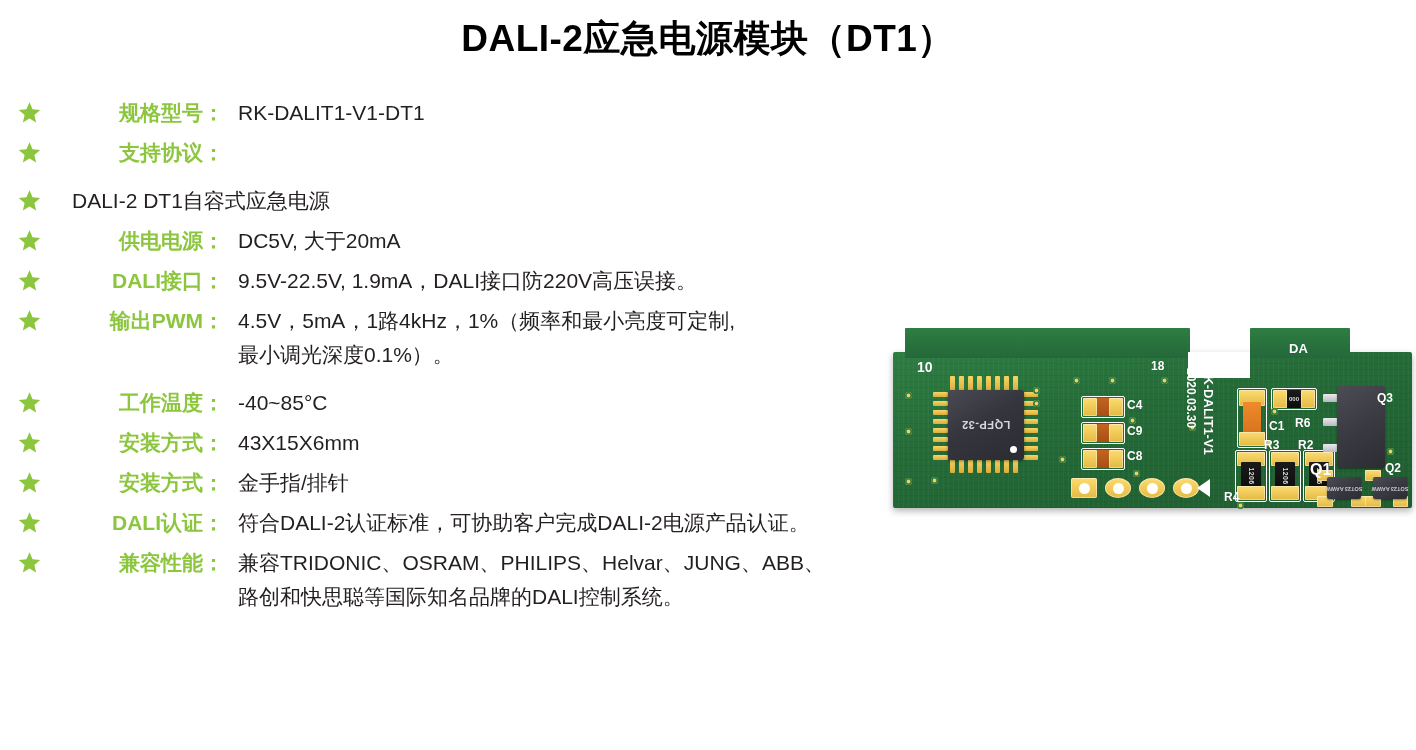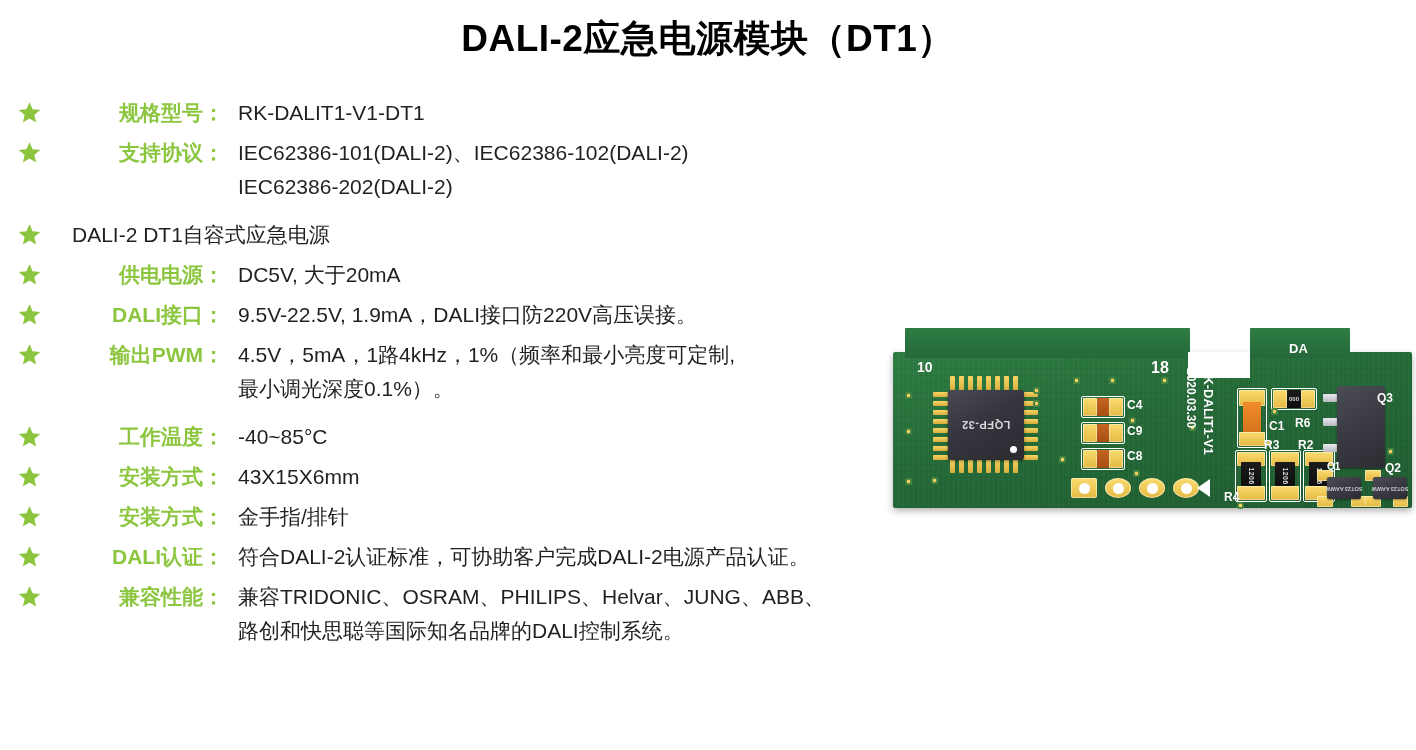--- a/index.html
+++ b/index.html
@@ -356,24 +356,20 @@
     </div>
   </div>
 
   <div class="spec-row gap-after">
     <div class="star-cell">
       <svg class="star-icon" viewBox="0 0 24 24">
           <polygon fill="#8cc63f" points="12,1.2 15.2,8.6 23.2,9.3 17.1,14.6 18.9,22.4 12,18.2 5.1,22.4 6.9,14.6 0.8,9.3 8.8,8.6"></polygon>
         </svg>
     </div>
     <div class="label-cell">支持协议：</div>
-    <div class="value-cell">
-      <div class="value-line">IEC62386-101(DALI-2)、IEC62386-102(DALI-2)</div>
-      <div class="value-line">IEC62386-202(DALI-2)</div>
-    </div>
   </div>
 
   <div class="spec-row">
     <div class="star-cell">
       <svg class="star-icon" viewBox="0 0 24 24">
           <polygon fill="#8cc63f" points="12,1.2 15.2,8.6 23.2,9.3 17.1,14.6 18.9,22.4 12,18.2 5.1,22.4 6.9,14.6 0.8,9.3 8.8,8.6"></polygon>
         </svg>
     </div>
     <div class="value-cell">
       <div class="value-line">DALI-2 DT1自容式应急电源</div>
@@ -501,21 +497,21 @@
   <div class="pad-hole-rect" style="left:420px;">
       <i></i>
     </div>
   <div class="silk" style="left:396px; top:14px; font-size:13px;">DA</div>
 
   <div class="pcb-board">
 
     <div class="pcb-notch"></div>
 
     <div class="silk" style="left:24px; top:8px; font-size:14px;">10</div>
-    <div class="silk" style="left:258px; top:8px; font-size:16px;">18</div>
+    <div class="silk" style="left:258px; top:8px; font-size:12px;">18</div>
 
     <div class="silk silk-rot" style="left:322px; top:14px; font-size:13px;">RK-DALIT1-V1</div>
     <div class="silk silk-rot" style="left:304px; top:16px; font-size:12px;">2020.03.30</div>
 
     <div class="chip-pins" style="left:57px; top:24px; width:72px; height:16px;">
       <span style="left:0px;  top:0; width:5px; height:15px;"></span>
       <span style="left:9px;  top:0; width:5px; height:15px;"></span>
       <span style="left:18px; top:0; width:5px; height:15px;"></span>
       <span style="left:27px; top:0; width:5px; height:15px;"></span>
       <span style="left:36px; top:0; width:5px; height:15px;"></span>
@@ -620,21 +616,21 @@
     <div class="pkg-sop" style="left:444px; top:34px; width:48px; height:82px;"></div>
     <div class="pkg-lead" style="left:478px; top:52px; width:8px; height:34px;"></div>
     <div class="silk" style="left:484px; top:40px; font-size:12px;text-align:right;">Q3</div>
 
     <div class="smd smd-pad" style="left:424px; top:118px; width:16px; height:11px;"></div>
     <div class="smd smd-pad" style="left:424px; top:144px; width:16px; height:11px;"></div>
     <div class="smd smd-pad" style="left:458px; top:144px; width:16px; height:11px;"></div>
     <div class="pkg-sop" style="left:434px; top:125px; width:34px; height:22px;">
       <div class="sot-label">SOT23 AAWW</div>
     </div>
-    <div class="silk" style="left:434px; top:110px; font-size:10px;">Q1</div>
+    <div class="silk" style="left:417px; top:110px; font-size:16px;">Q1</div>
 
     <div class="smd smd-pad" style="left:472px; top:118px; width:16px; height:11px;"></div>
     <div class="smd smd-pad" style="left:472px; top:144px; width:16px; height:11px;"></div>
     <div class="smd smd-pad" style="left:500px; top:144px; width:15px; height:11px;"></div>
     <div class="pkg-sop" style="left:480px; top:125px; width:34px; height:22px;">
       <div class="sot-label">SOT23 AAWW</div>
     </div>
     <div class="silk" style="left:492px; top:110px; font-size:12px;">Q2</div>
 
     <div class="prog-pad" style="left:178px; top:126px; width:26px; height:20px; border-radius:2px;">

